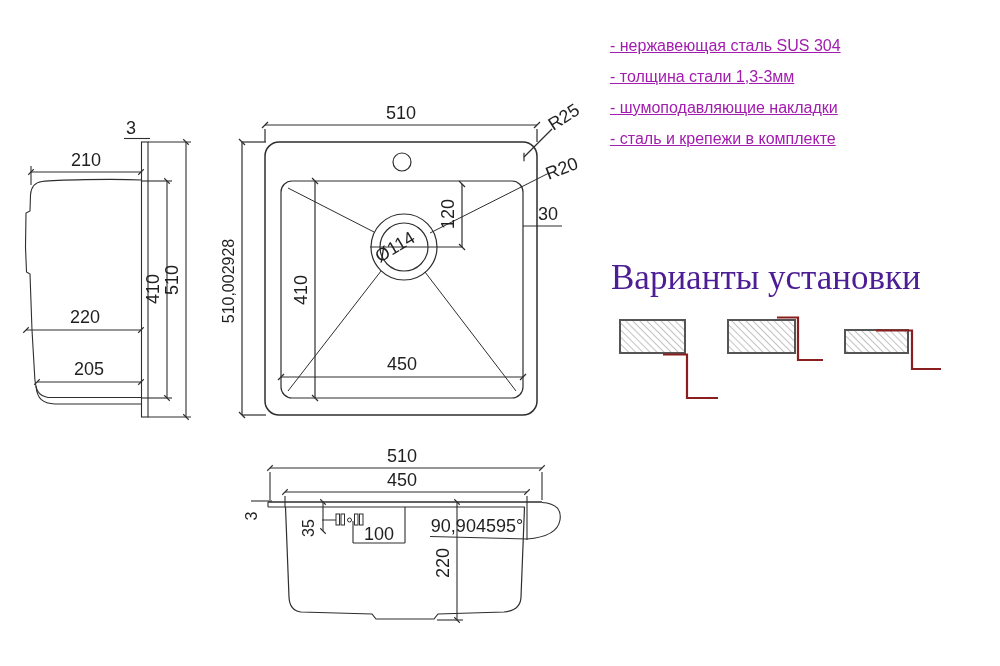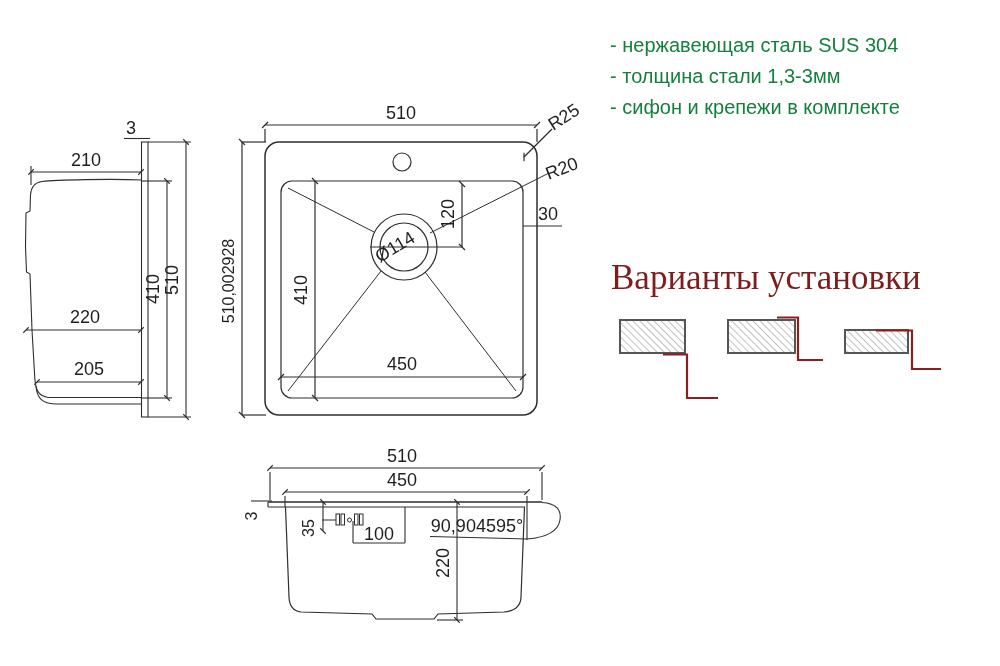--- a/index.html
+++ b/index.html
@@ -1,23 +1,23 @@
 <!DOCTYPE html>
 <html><head>
 <meta charset="utf-8">
 <style>
   html,body{margin:0;padding:0;background:#ffffff;}
   .screen{position:relative;width:1000px;height:666px;background:#ffffff;overflow:hidden;
           font-family:"Liberation Sans",sans-serif;}
   svg{position:absolute;left:0;top:0;}
   .dim-text{font-family:"Liberation Sans",sans-serif;font-size:18px;fill:#1f1f1f;}
   .dim-text-sm{font-family:"Liberation Sans",sans-serif;font-size:16px;fill:#1f1f1f;}
-  .specs{position:absolute;left:610px;top:30px;color:#15803d;font-size:20px;line-height:31px;
-         font-family:"Liberation Sans",sans-serif;white-space:nowrap;}
-  .install-title{position:absolute;left:611px;top:258px;color:#7f1d1d;
+  .specs{position:absolute;left:610px;top:30px;color:#a21caf;font-size:16px;line-height:31px;
+         font-family:"Liberation Sans",sans-serif;white-space:nowrap;text-decoration:underline;}
+  .install-title{position:absolute;left:611px;top:258px;color:#4c1d95;
          font-family:"Liberation Serif",serif;font-size:35px;white-space:nowrap;}
 </style>
 </head>
 <body>
 
 <div class="screen">
 
 <svg width="1000" height="666" viewBox="0 0 1000 666">
   <defs>
     <marker id="tick" markerWidth="8" markerHeight="8" refX="4" refY="4" orient="auto">
@@ -176,18 +176,19 @@
     <g>
       <rect x="845" y="330" width="63" height="23" fill="url(#hatch)" stroke="#555555" stroke-width="2"></rect>
       <path d="M876,330.5 L912,330.5 L912,369 L941,369" fill="none" stroke="#8b1f1f" stroke-width="2.2"></path>
     </g>
   </g>
 </svg>
 
 <div class="specs">
   <div>- нержавеющая сталь SUS 304</div>
   <div>- толщина стали 1,3-3мм</div>
-  <div>- сифон и крепежи в комплекте</div>
+  <div>- шумоподавляющие накладки</div>
+  <div>- сталь и крепежи в комплекте</div>
 </div>
 
 <div class="install-title">Варианты установки</div>
 
 </div>
 
 </body></html>

